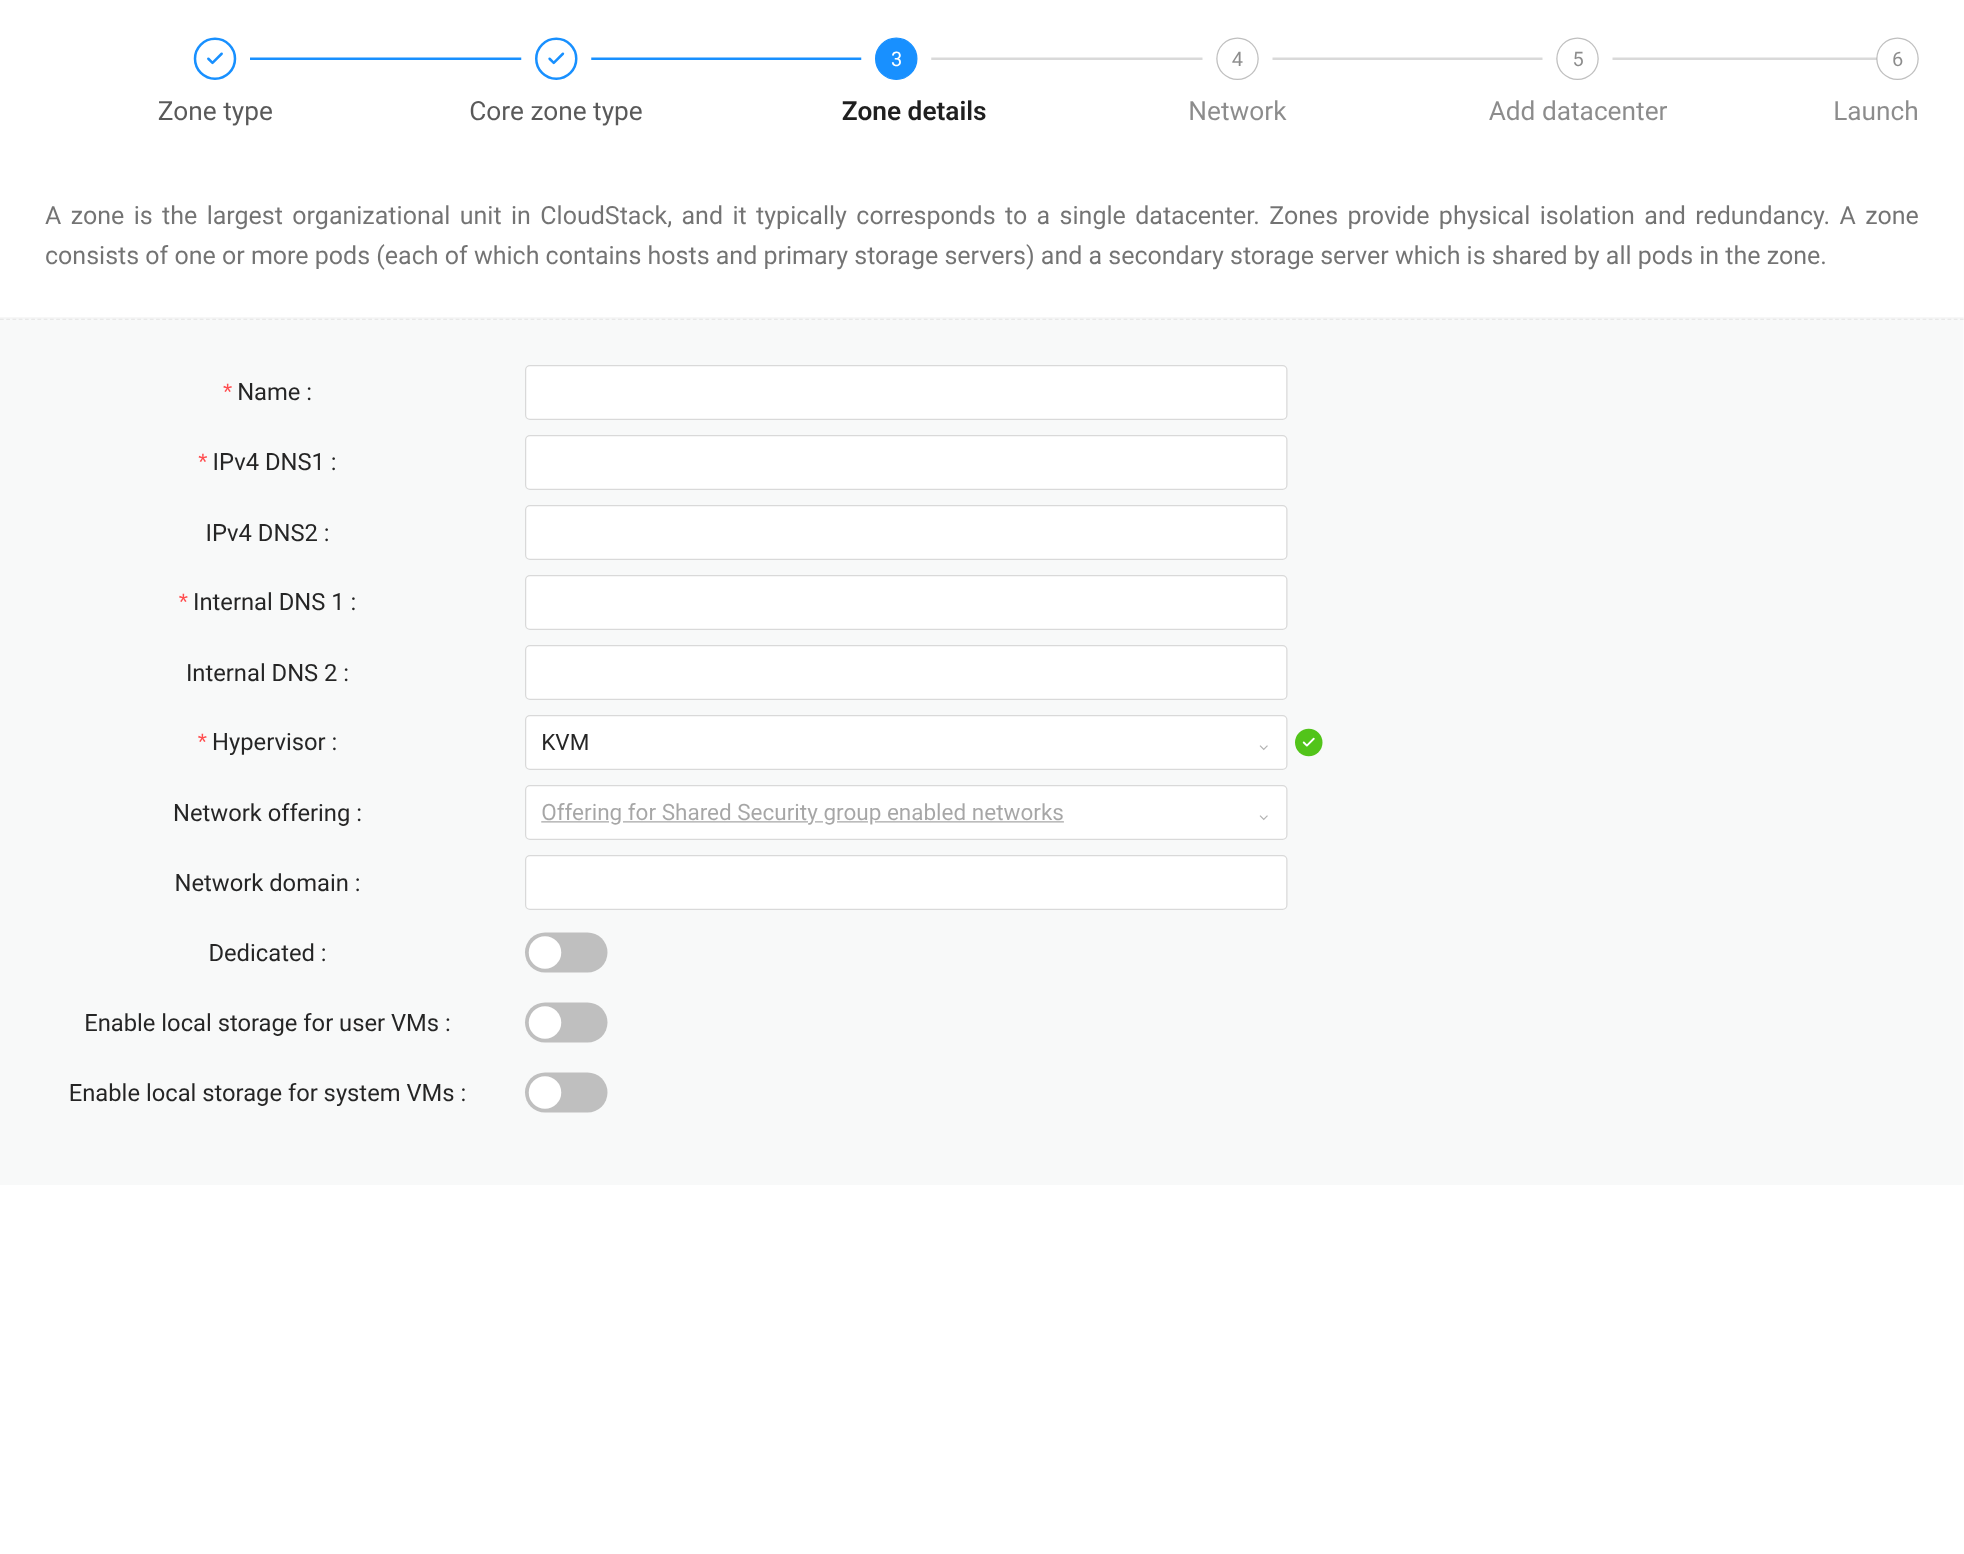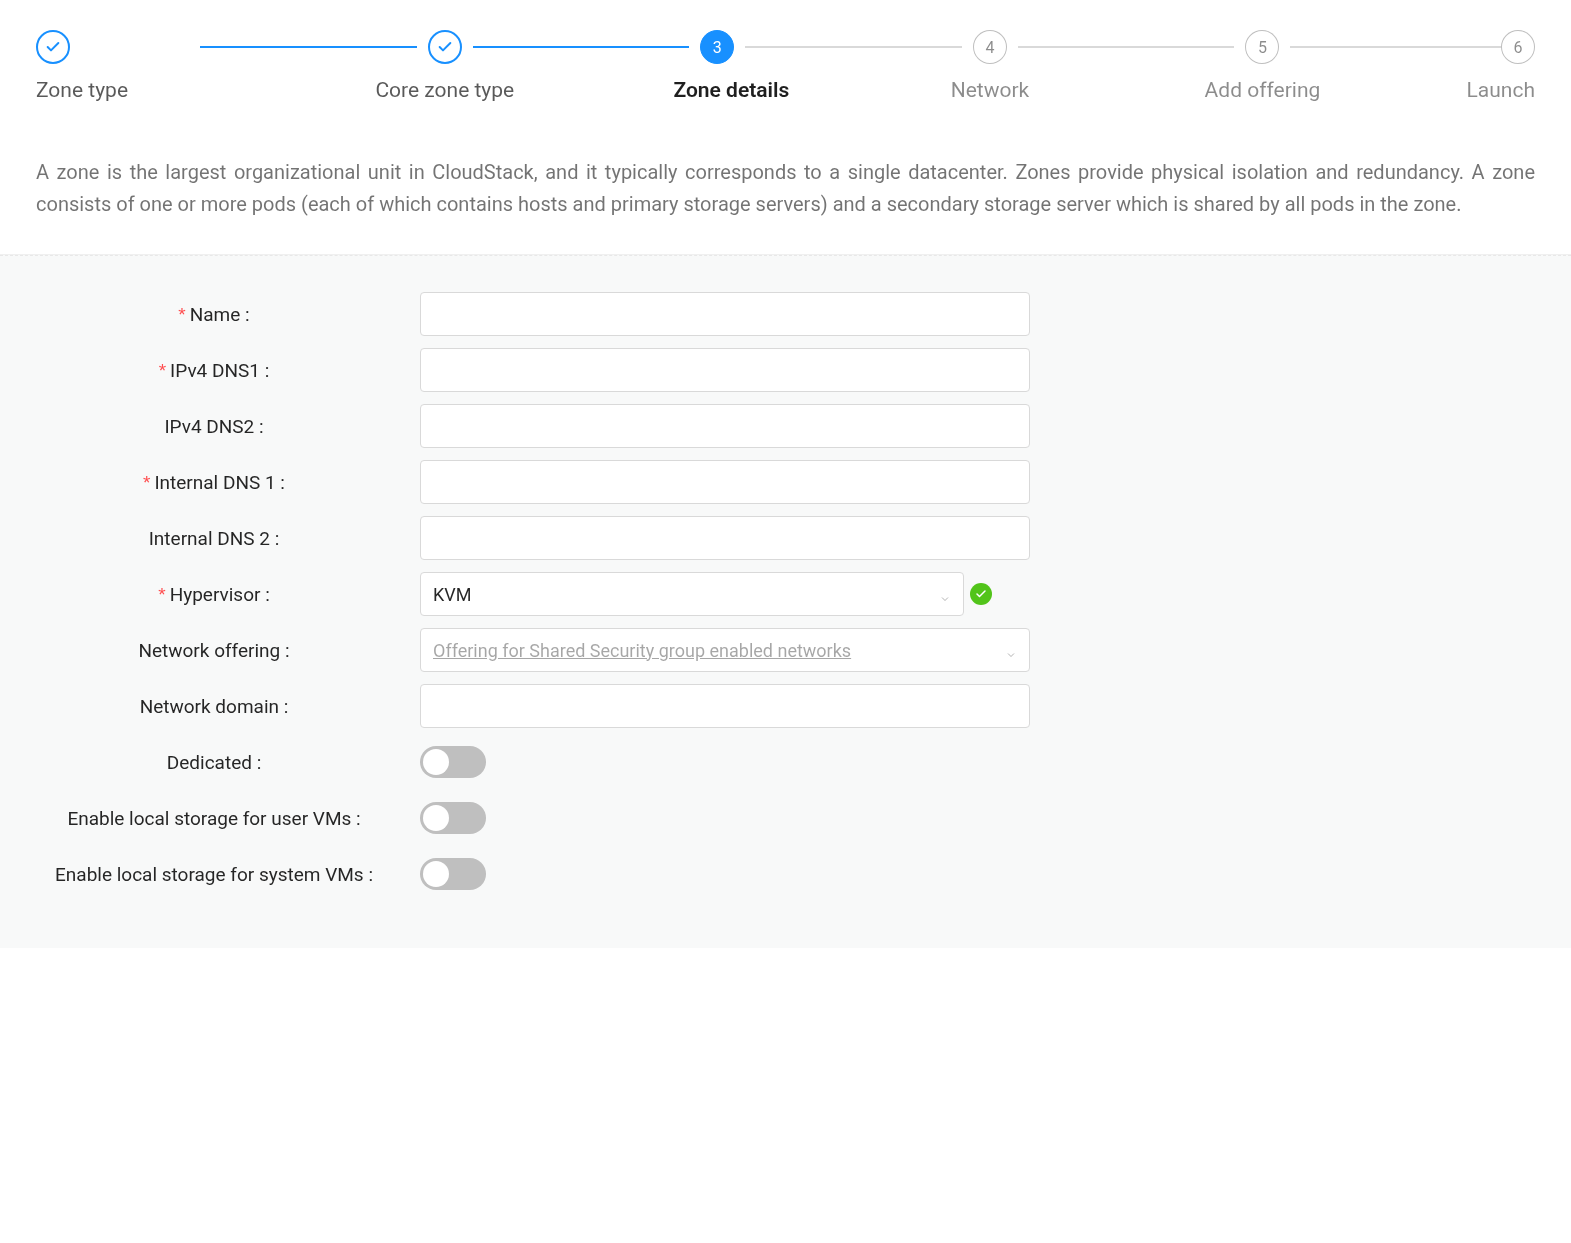--- a/index.html
+++ b/index.html
@@ -148,21 +148,21 @@
       transform: translateY(-50%);
       width: 22px;
       height: 22px;
       background: #52c41a;
       border-radius: 50%;
       display: flex;
       align-items: center;
       justify-content: center;
       color: #fff;
     }
-    .hv-wrapper { position: relative; width: 544px; }
+    .hv-wrapper { position: relative; width: 610px; }
 
     
     .switch {
       width: 66px;
       height: 32px;
       background: #bfbfbf;
       border-radius: 16px;
       position: relative;
       cursor: pointer;
     }
@@ -176,21 +176,21 @@
       border-radius: 50%;
     }
 
     .check-svg { width: 16px; height: 16px; }
   </style>
 </head>
 <body>
 
 <div class="stepper">
 
-  <div class="step" style="flex:1;">
+  <div class="step" style="align-items:center; flex:1;">
     <div class="step-circle done">
       <svg class="check-svg" viewBox="0 0 24 24" fill="none" stroke="#1890ff" stroke-width="3" stroke-linecap="round" stroke-linejoin="round">
           <polyline points="20 6 9 17 4 12"></polyline>
         </svg>
     </div>
     <div class="step-label">Zone type</div>
     <div class="step-line done" style="left:calc(50% + 28px); right:-50%; margin-right:28px;"></div>
   </div>
 
   <div class="step">
@@ -210,21 +210,21 @@
   </div>
 
   <div class="step">
     <div class="step-circle wait">4</div>
     <div class="step-label wait">Network</div>
     <div class="step-line" style="left:calc(50% + 28px); right:-50%; margin-right:28px;"></div>
   </div>
 
   <div class="step">
     <div class="step-circle wait">5</div>
-    <div class="step-label wait">Add offering</div>
+    <div class="step-label wait">Add datacenter</div>
     <div class="step-line" style="left:calc(50% + 28px); right:-50%; margin-right:28px;"></div>
   </div>
 
   <div class="step">
     <div class="step-circle wait">6</div>
     <div class="step-label wait">Launch</div>
   </div>
 
 </div>
 

